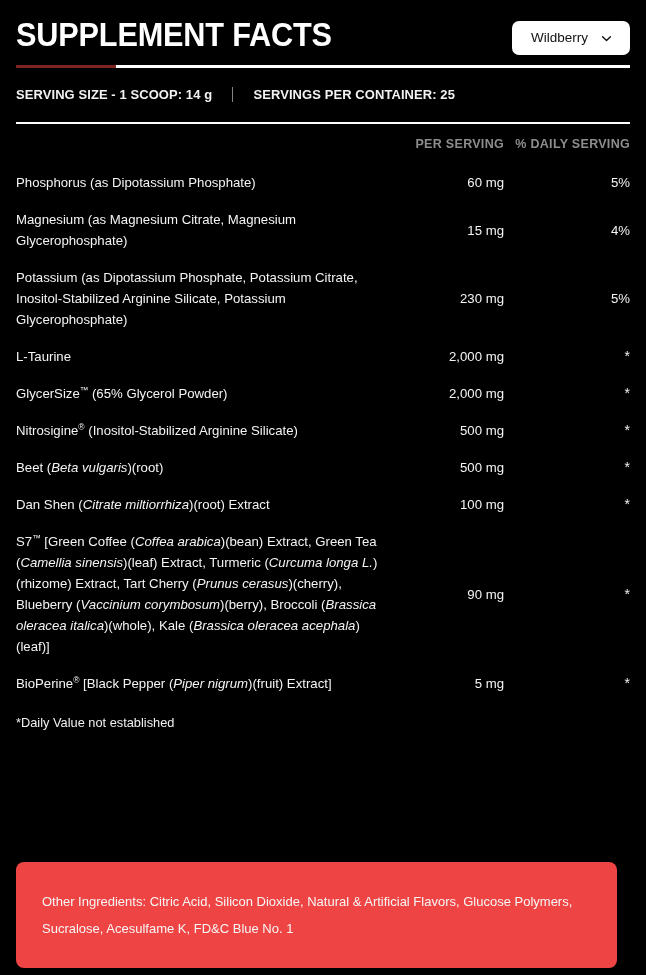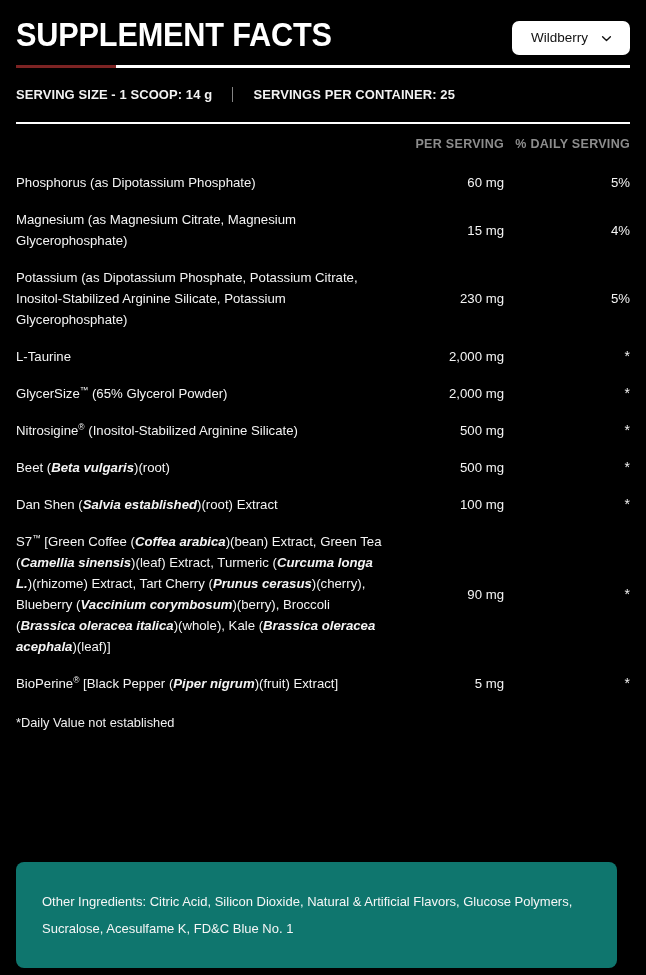--- a/index.html
+++ b/index.html
@@ -147,40 +147,40 @@
   table.facts td.amt,
   table.facts td.dv {
     text-align: right;
     white-space: nowrap;
   }
   table.facts td.dv.star {
     font-size: 14px;
     letter-spacing: 0;
   }
 
-  td.name i { font-style: italic; font-weight: bold; }
+  td.name i { font-style: italic; }
   sup.mark {
     font-size: 8.5px;
     vertical-align: 5px;
     line-height: 0;
   }
 
   .note {
     font-size: 12.8px;
     color: #f0f0f0;
     margin-top: 13px;
   }
 
   
   .other-panel {
     position: absolute;
     left: 16px;
     right: 29px;
     top: 862px;
-    background: #0f766e;
+    background: #ef4444;
     border-radius: 8px;
     padding: 26px 24px 26px 26px;
     min-height: 97px;
   }
   .other-panel p {
     font-size: 13px;
     line-height: 27px;
     color: #f6f6f6;
   }
 </style>
@@ -255,21 +255,21 @@
           <td class="name">Nitrosigine<sup class="mark">®</sup> (Inositol-Stabilized Arginine Silicate)</td>
           <td class="amt">500 mg</td>
           <td class="dv star">*</td>
         </tr>
         <tr>
           <td class="name">Beet (<i>Beta vulgaris</i>)(root)</td>
           <td class="amt">500 mg</td>
           <td class="dv star">*</td>
         </tr>
         <tr>
-          <td class="name">Dan Shen (<i>Salvia established</i>)(root) Extract</td>
+          <td class="name">Dan Shen (<i>Citrate miltiorrhiza</i>)(root) Extract</td>
           <td class="amt">100 mg</td>
           <td class="dv star">*</td>
         </tr>
         <tr>
           <td class="name">S7<sup class="mark">™</sup> [Green Coffee (<i>Coffea arabica</i>)(bean) Extract, Green Tea (<i>Camellia sinensis</i>)(leaf) Extract, Turmeric (<i>Curcuma longa L.</i>)(rhizome) Extract, Tart Cherry (<i>Prunus cerasus</i>)(cherry), Blueberry (<i>Vaccinium corymbosum</i>)(berry), Broccoli (<i>Brassica oleracea italica</i>)(whole), Kale (<i>Brassica oleracea acephala</i>)(leaf)]</td>
           <td class="amt">90 mg</td>
           <td class="dv star">*</td>
         </tr>
         <tr>
           <td class="name">BioPerine<sup class="mark">®</sup> [Black Pepper (<i>Piper nigrum</i>)(fruit) Extract]</td>

